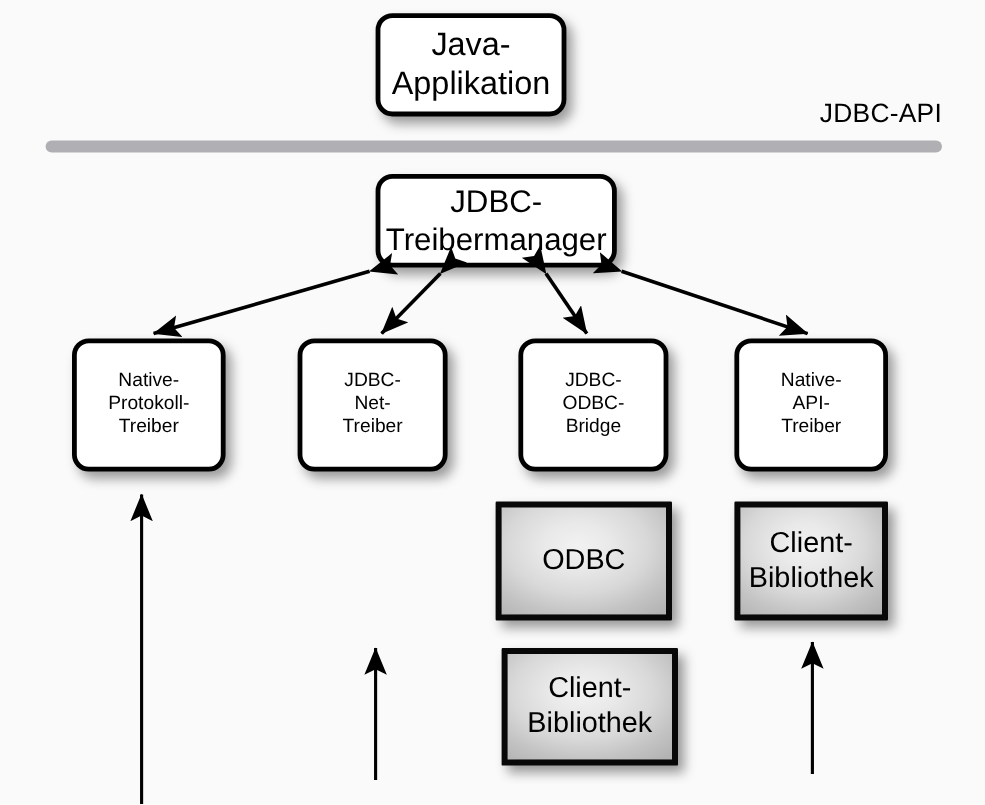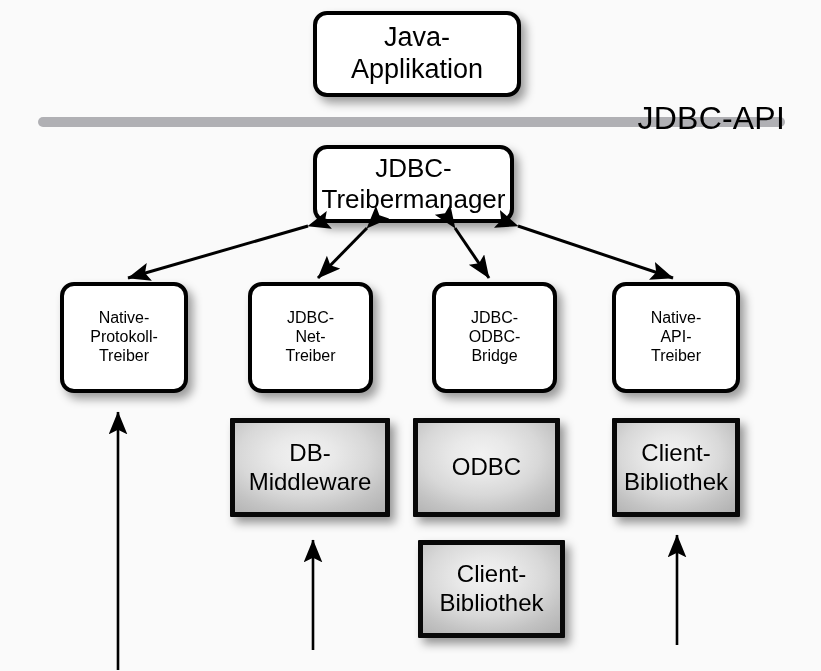--- a/index.html
+++ b/index.html
@@ -65,22 +65,22 @@
     top: 117px;
     width: 747px;
     height: 10px;
     background: #b0b0b4;
     border-radius: 5px;
     z-index: 2;
   }
   #api-label {
     position: absolute;
     right: 36px;
-    top: 100px;
-    font-size: 32px;
+    top: 82px;
+    font-size: 22px;
     color: #000000;
     letter-spacing: 0.2px;
     z-index: 4;
     white-space: nowrap;
   }
 
   
   #arrows {
     position: absolute;
     left: 0; top: 0;
@@ -94,21 +94,21 @@
   .t-java  { font-size: 27px; }
   .t-mgr   { font-size: 26px; }
   .t-drv   { font-size: 16px; }
   .t-gray  { font-size: 24px; }
 </style>
 </head>
 <body>
 
 <div id="canvas">
 
-  <div class="rbox t-java" style="left:313px; top:11px; width:208px; height:86px;">
+  <div class="rbox t-java" style="left:313px; top:11px; width:159px; height:86px;">
     <span class="lbl">Java-
 Applikation</span>
   </div>
 
   <div id="api-label">JDBC-API</div>
   <div id="api-bar"></div>
 
   <div class="rbox t-mgr" style="left:313px; top:145px; width:201px; height:78px;">
     <span class="lbl">JDBC-
 Treibermanager</span>
@@ -131,24 +131,20 @@
 ODBC-
 Bridge</span>
   </div>
 
   <div class="rbox t-drv" style="left:612px; top:282px; width:128px; height:111px;">
     <span class="lbl">Native-
 API-
 Treiber</span>
   </div>
 
-  <div class="gbox t-gray" style="left:230px; top:418px; width:160px; height:99px;">
-    <span class="lbl">DB-
-Middleware</span>
-  </div>
 
   <div class="gbox t-gray" style="left:413px; top:418px; width:147px; height:99px;">
     <span class="lbl">ODBC</span>
   </div>
 
   <div class="gbox t-gray" style="left:612px; top:418px; width:128px; height:99px;">
     <span class="lbl">Client-
 Bibliothek</span>
   </div>
 

